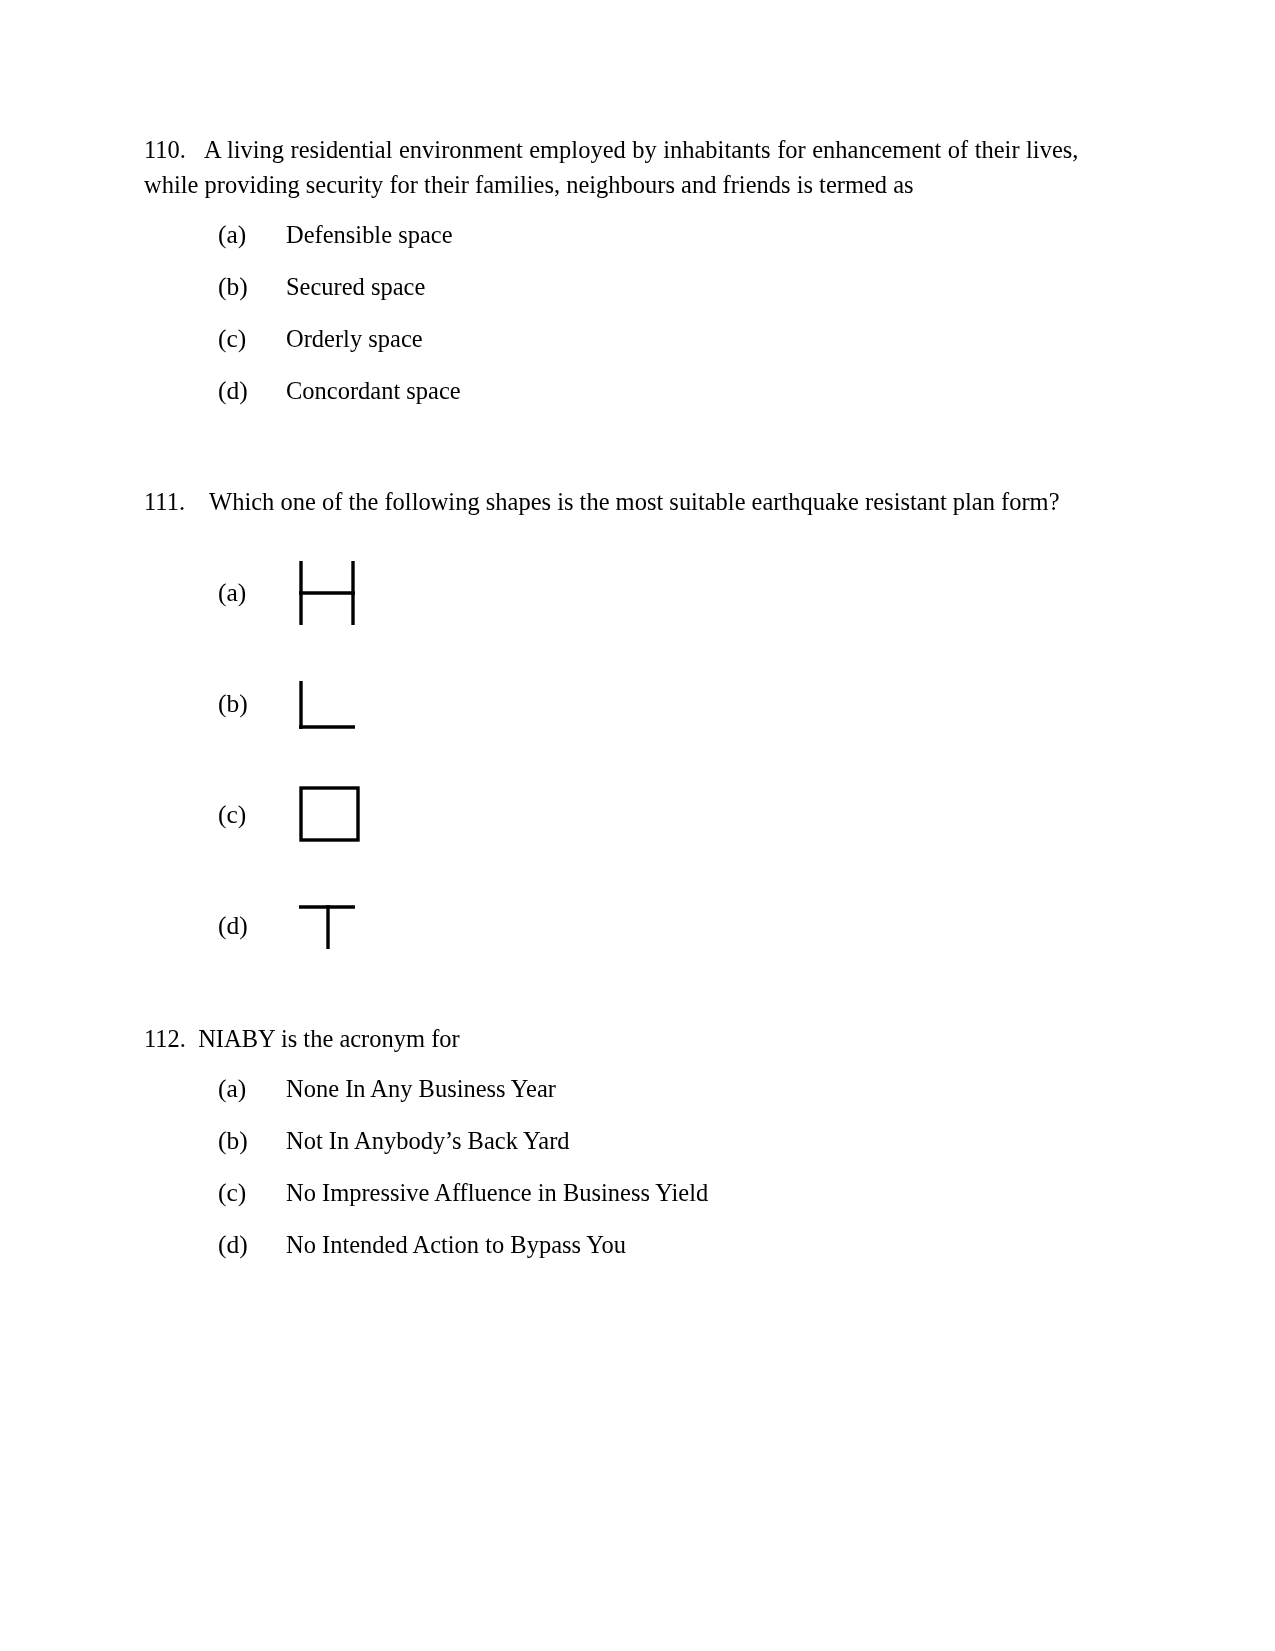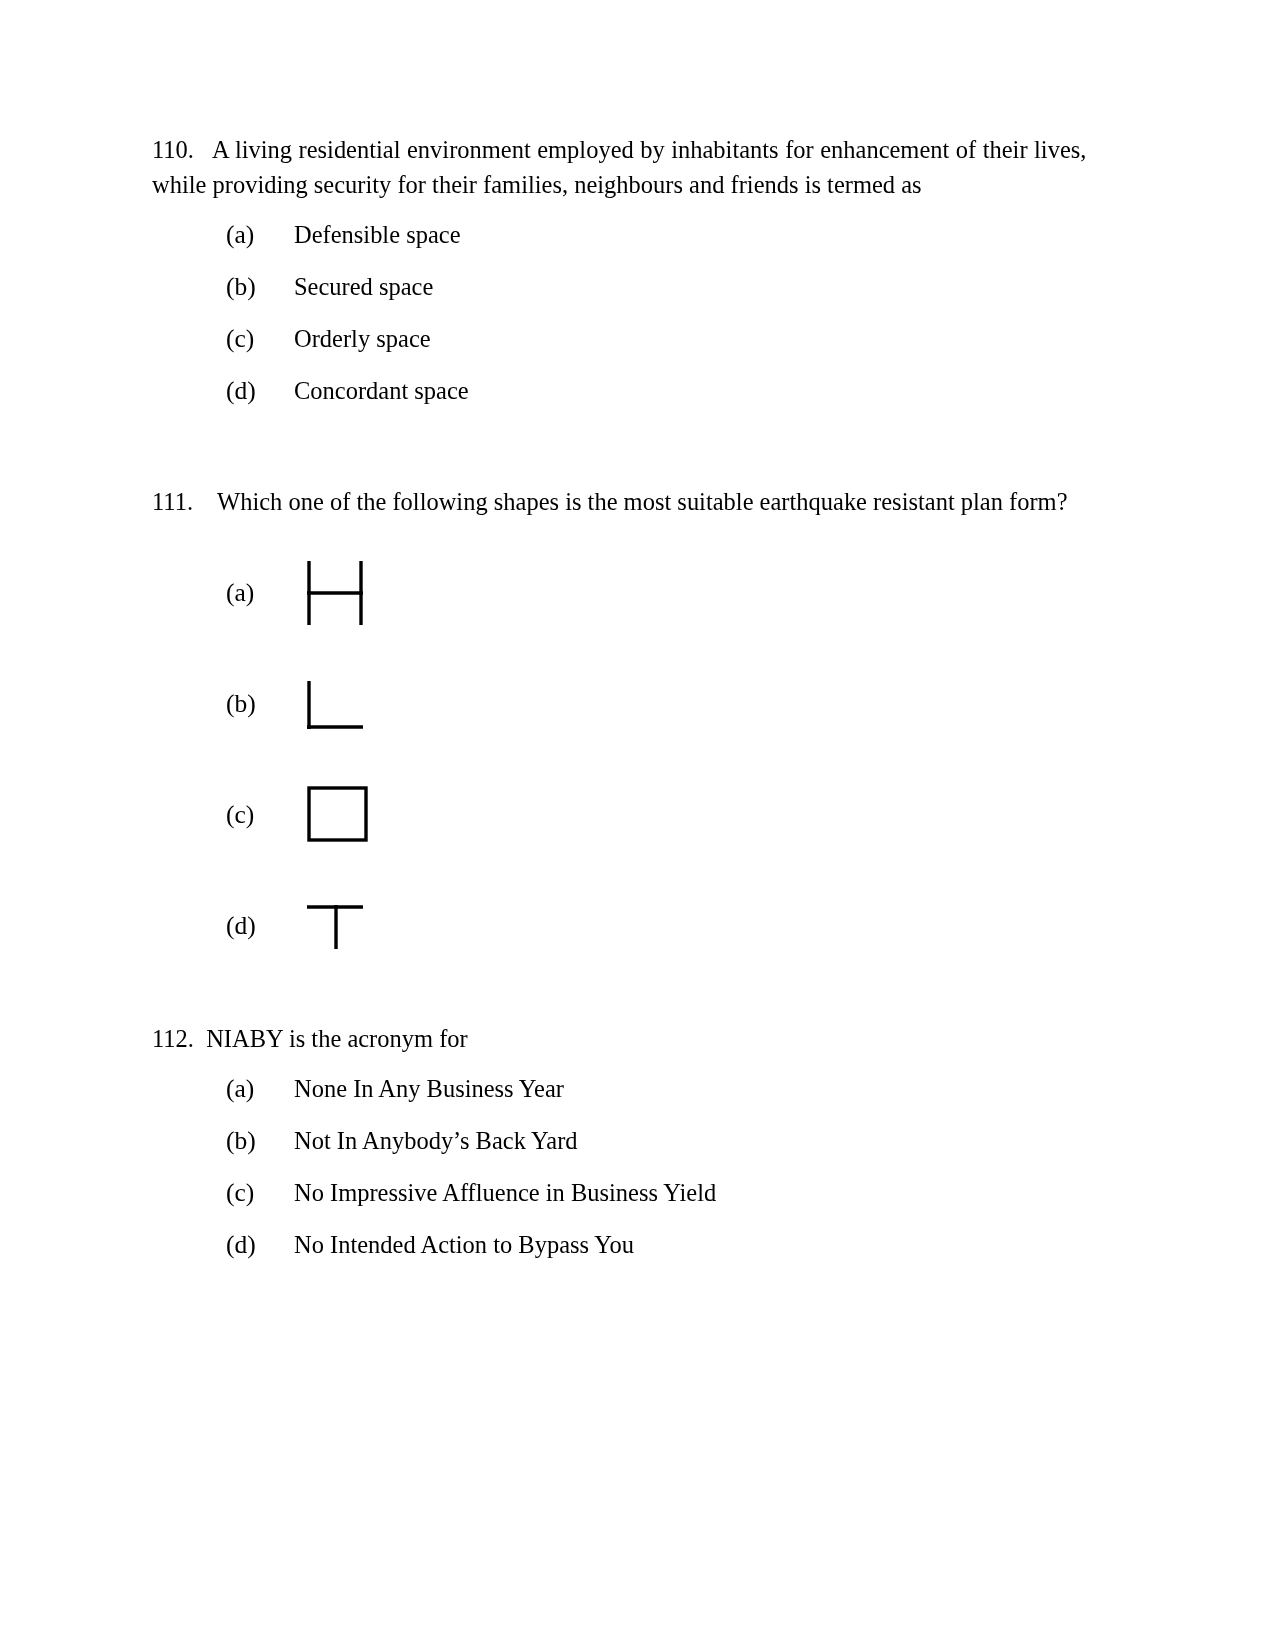--- a/index.html
+++ b/index.html
@@ -11,21 +11,21 @@
   body {
     width: 1275px;
     height: 1651px;
     font-family: "Liberation Serif", "DejaVu Serif", serif;
     color: #000000;
     position: relative;
     overflow: hidden;
   }
   .page {
     position: absolute;
-    left: 12px; top: 0;
+    left: 4px; top: 0;
     width: 1026px;
     height: 1651px;
     background: #ffffff;
   }
   .content {
     position: absolute;
     left: 140px;
     top: 132px;
     width: 935px;
   }

